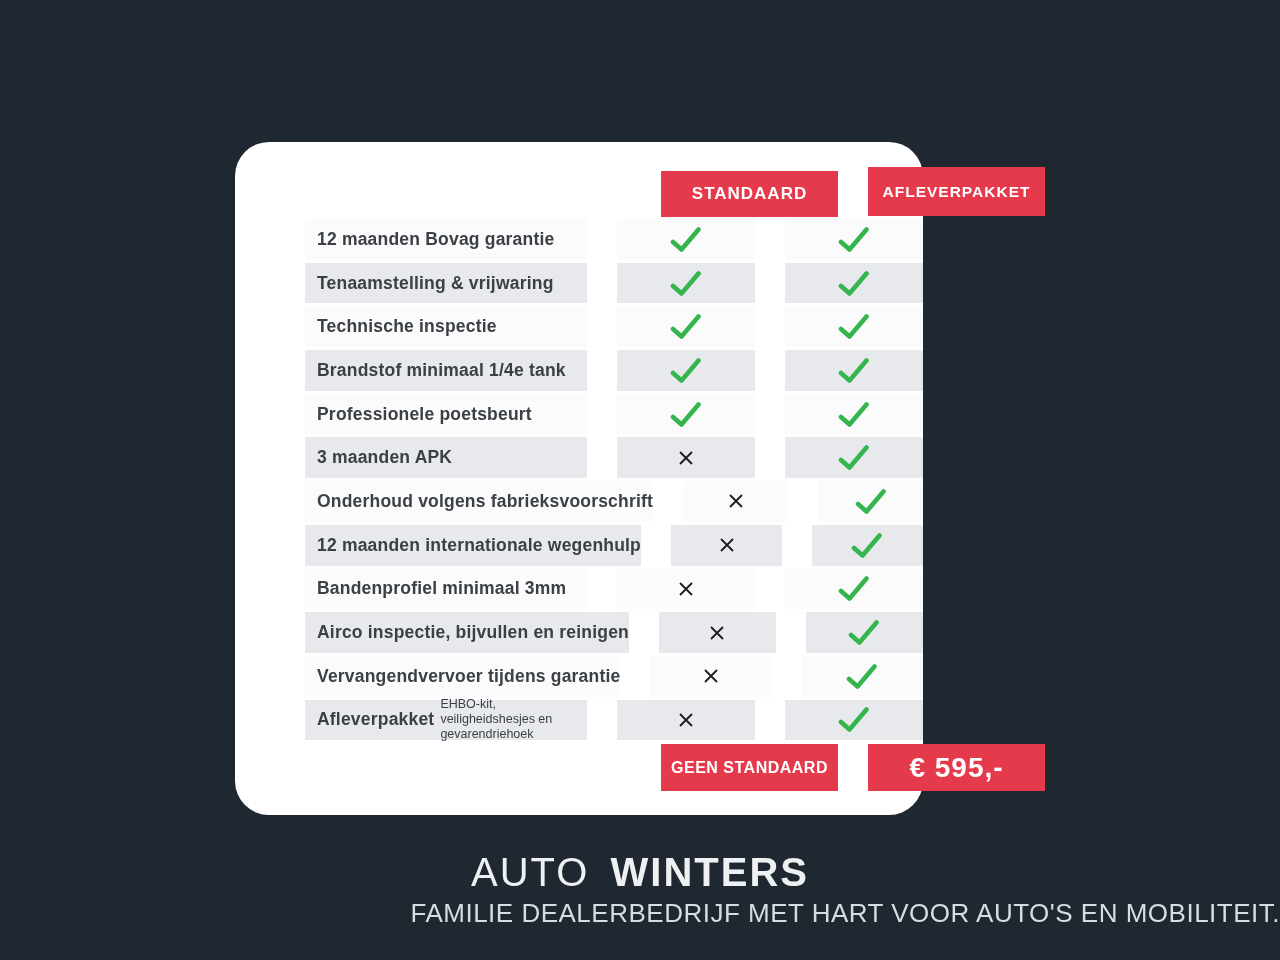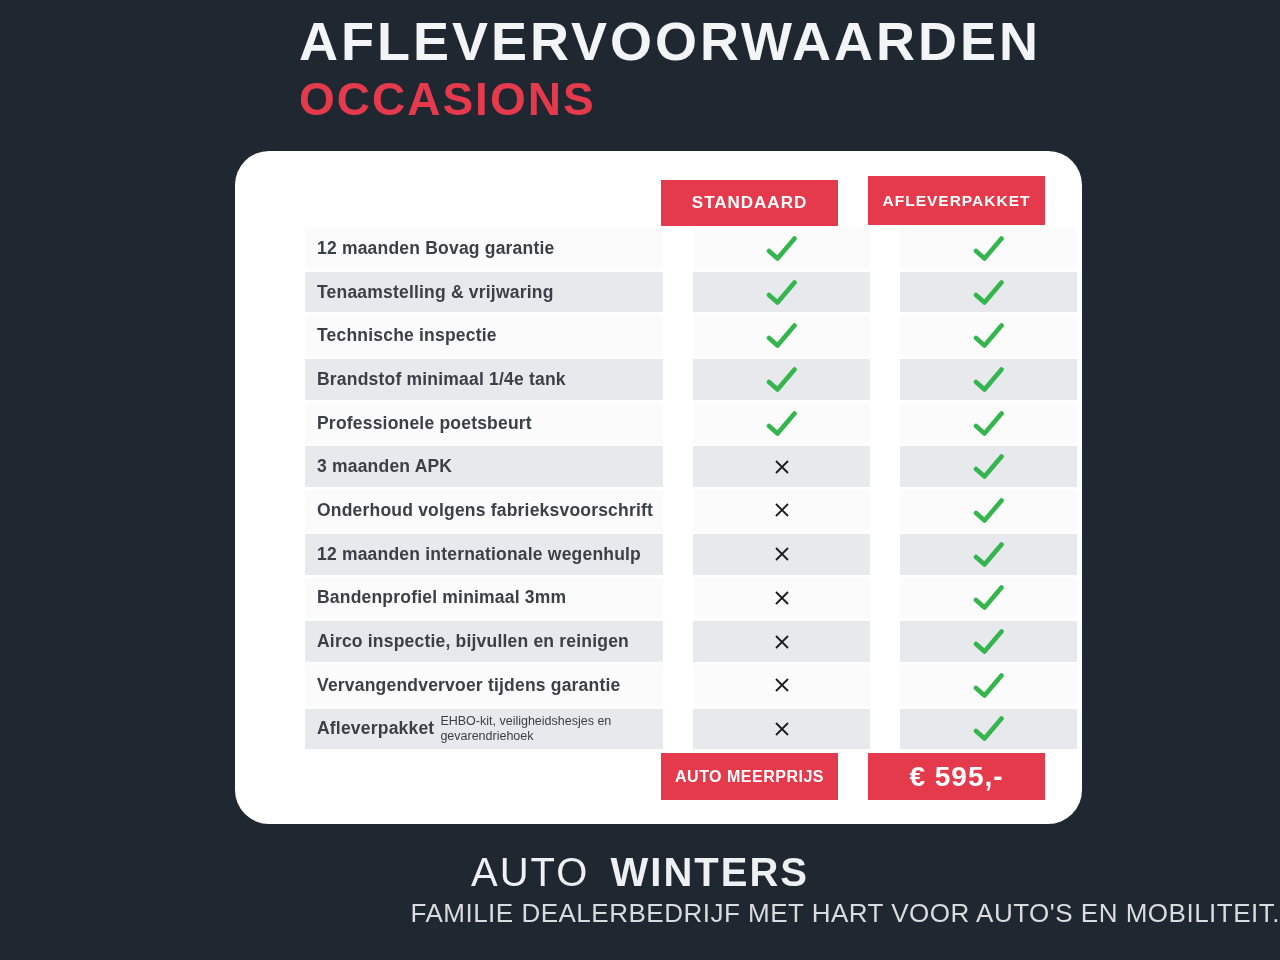--- a/index.html
+++ b/index.html
@@ -30,22 +30,22 @@
     font-weight: bold;
     color: var(--accent-red, #e53a4c);
     letter-spacing: 2px;
     line-height: 1.0;
     margin-top: 5px;
   }
 
   
   .card {
     position: absolute;
-    left: 235px; top: 151px;
-    width: 847px; height: 673px;
+    left: 235px; top: 142px;
+    width: 688px; height: 673px;
     background: #ffffff;
     border-radius: 34px;
   }
   .col-header {
     position: absolute;
     width: 177px; height: 46px;
     background: var(--accent-red, #e53a4c);
     color: #ffffff;
     display: flex; align-items: center; justify-content: center;
     font-weight: bold;
@@ -140,24 +140,20 @@
     color: #d8dcdf;
     font-size: 26px;
     letter-spacing: 0.5px;
   }
 </style>
 </head>
 <body>
 
 <div class="page">
 
-  <div class="title-block">
-    <div class="title-main">AFLEVERVOORWAARDEN</div>
-    <div class="title-sub">OCCASIONS</div>
-  </div>
 
   <div class="card">
     <div class="col-header std">STANDAARD</div>
     <div class="col-header afl">AFLEVERPAKKET</div>
 
     <div class="rows">
         <div class="t-row light">
           <div class="cell cell-label">
             <span class="feature-label">12 maanden Bovag garantie</span>
           </div>
@@ -333,21 +329,21 @@
             </svg>
           </div>
           <div class="cell cell-mark">
             <svg class="check" viewBox="0 0 32 27">
               <path d="M3 16 L11.5 23.5 L28.5 3.5"></path>
             </svg>
           </div>
         </div>
       </div>
 
-    <div class="price std">AUTO MEERPRIJS</div>
+    <div class="price std">GEEN STANDAARD</div>
     <div class="price afl">€ 595,-</div>
   </div>
 
   <div class="brand">
     <span class="brand-regular">AUTO</span>
     <span class="brand-bold">WINTERS</span>
   </div>
   <div class="tagline">FAMILIE DEALERBEDRIJF MET HART VOOR AUTO'S EN MOBILITEIT.</div>
 
 </div>

